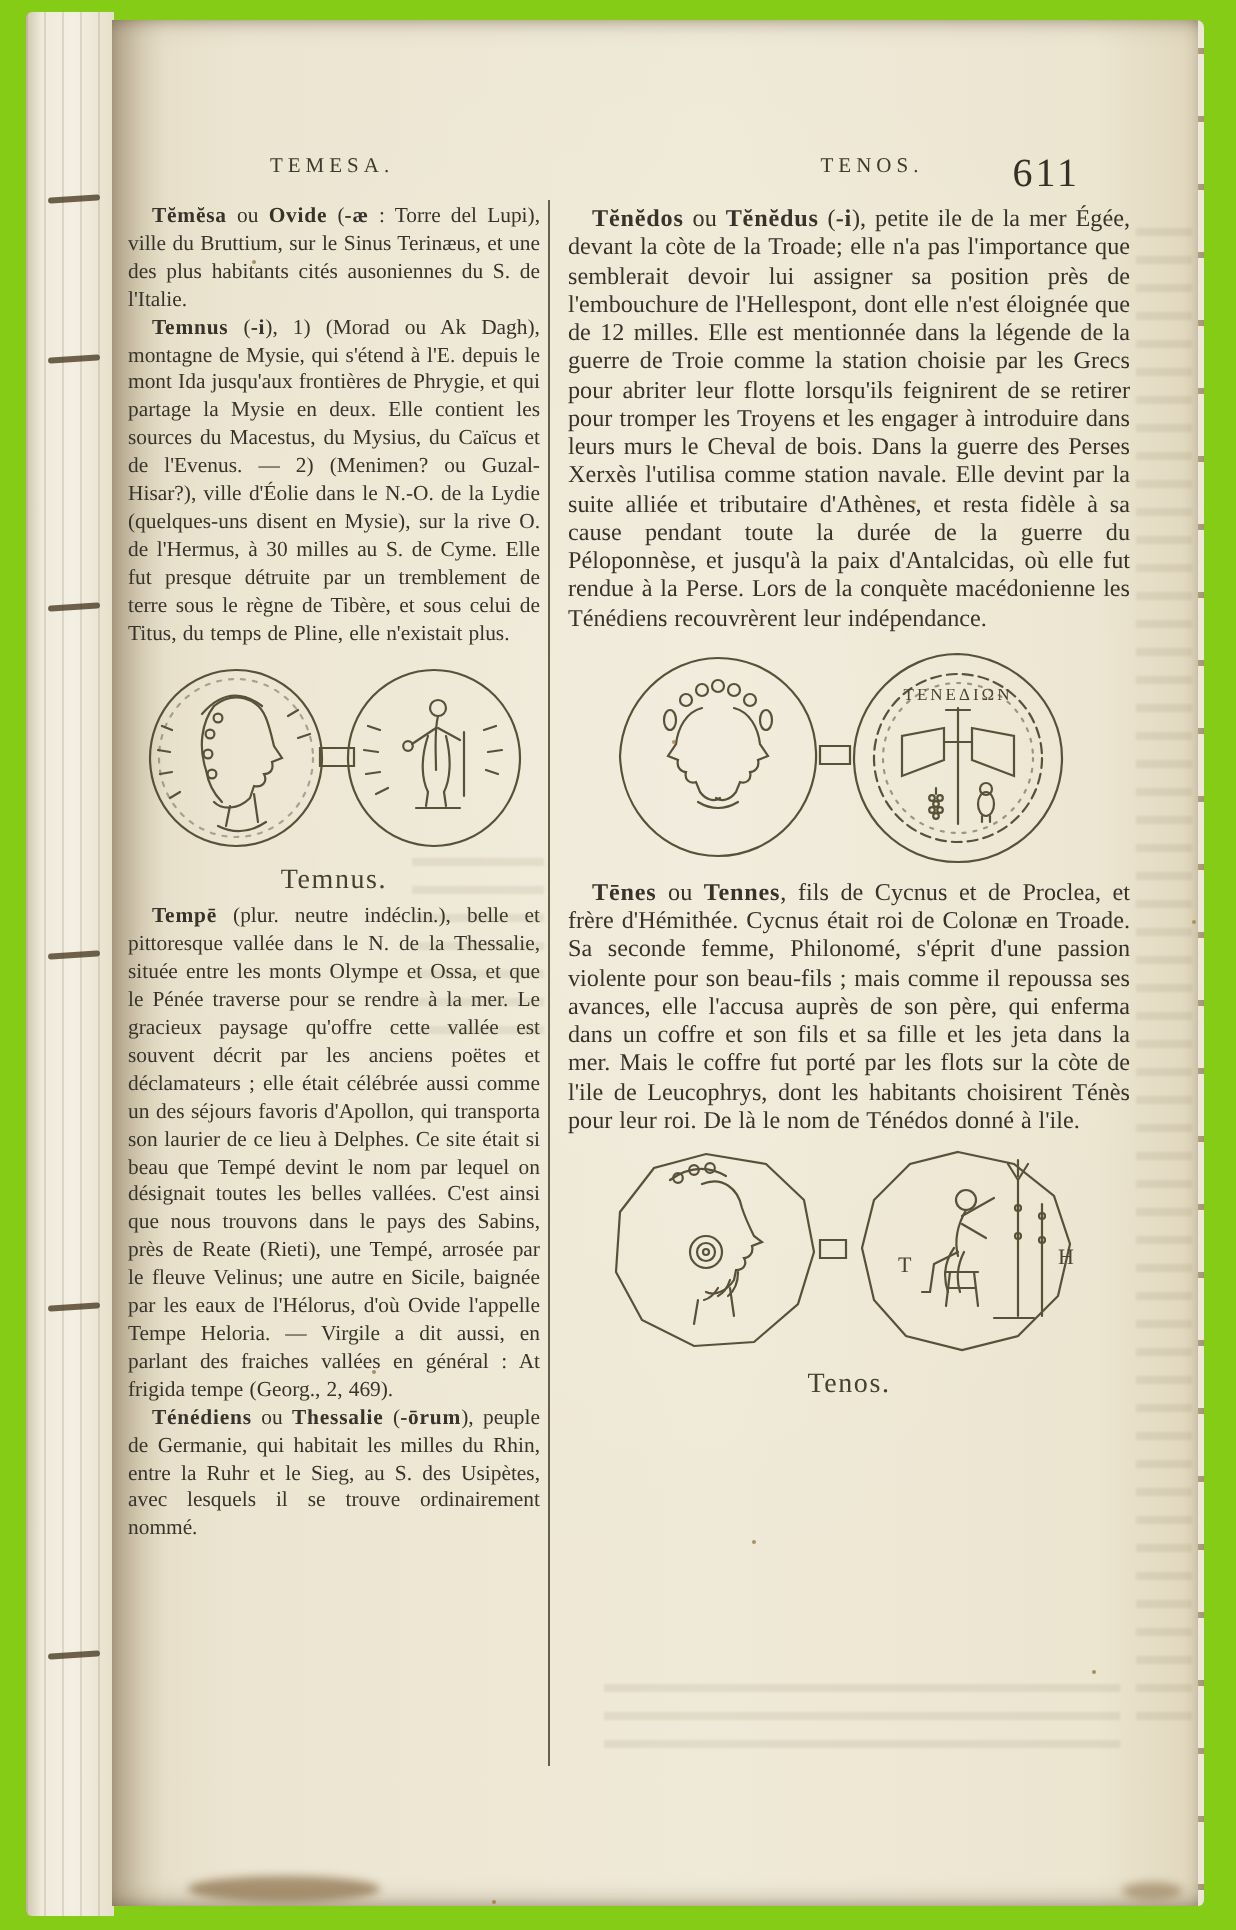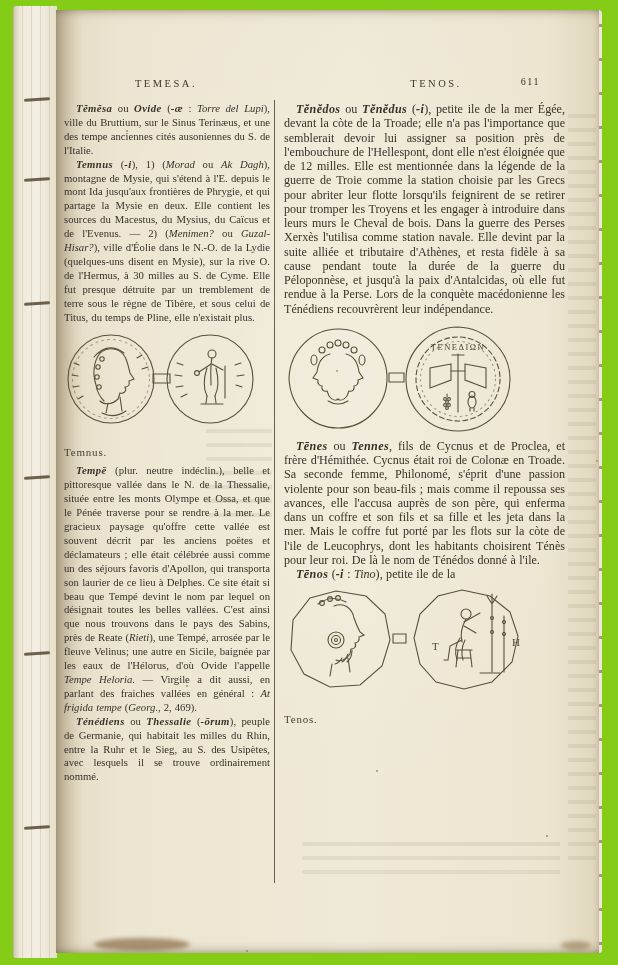--- a/index.html
+++ b/index.html
@@ -35,30 +35,30 @@
                inset 0 5px 8px -5px rgba(70,52,24,.3);
     border-radius:0 4px 3px 0;
     overflow:hidden;
   }
   .deckle{position:absolute;right:0;top:0;width:3px;height:100%;
     background:repeating-linear-gradient(180deg,rgba(243,238,226,.9) 0 14px,rgba(150,128,88,.5) 14px 17px,rgba(243,238,226,.9) 17px 34px);}
   .running-head{position:absolute;top:68px;left:0;width:100%;height:16px;
     color:#3e392d;font-size:10.5px;}
   .rh-left{position:absolute;left:40px;width:140px;text-align:center;letter-spacing:2.5px;}
   .rh-right{position:absolute;left:300px;width:160px;text-align:center;letter-spacing:2.5px;}
-  .rh-num{position:absolute;right:62px;top:-2px;font-size:10px;letter-spacing:1.5px;color:#353026;}
+  .rh-num{position:absolute;right:62px;top:-2px;font-size:20px;letter-spacing:1.5px;color:#353026;}
   .rule{position:absolute;left:218px;top:90px;width:1px;height:783px;background:#4d4632;opacity:.85;}
   .col{position:absolute;top:92px;color:#37322a;text-align:justify;}
   .col-left{left:8px;width:206px;font-size:10.7px;line-height:13.9px;}
   .col-right{left:228px;width:281px;font-size:12.1px;line-height:14.25px;}
   .entry{margin:0;text-indent:12px;word-spacing:.4px;}
-  .hw{font-weight:bold;letter-spacing:.4px;font-style:italic;}
-  .it{font-style:italic;}
-  figure{margin:7px 0 5px;text-align:left;}
-  figcaption{font-size:11px;letter-spacing:.8px;color:#464133;margin-top:20px;}
+  .hw{font-weight:bold;letter-spacing:.4px;}
+  .it{}
+  figure{margin:7px 0 5px;text-align:center;}
+  figcaption{font-size:14px;letter-spacing:.8px;color:#464133;margin-top:8px;}
   .coin-svg{display:inline-block;vertical-align:middle;}
   .coin-svg *{vector-effect:non-scaling-stroke;}
   
   .ghost{position:absolute;filter:blur(.6px);
     background:repeating-linear-gradient(180deg,rgba(0,0,0,0) 0 4px,rgba(110,96,66,.10) 4px 8px,rgba(0,0,0,0) 8px 14px);}
   .stain{position:absolute;border-radius:50%;filter:blur(2px);}
   .speck{position:absolute;width:2px;height:2px;border-radius:50%;background:#8a6b33;opacity:.7;
     box-shadow:210px 240px 0 #96702c, 60px 555px 0 #8a6b33, 330px 120px 0 #9a7a3a,
                420px 705px 0 #8a6b33, 120px 820px 0 #96702c, 470px 330px 0 #9a7a3a,
                250px 640px 0 #8a6b33;}
@@ -81,21 +81,21 @@
 
     <div class="running-head">
       <span class="rh-left">TEMESA.</span>
       <span class="rh-right">TENOS.</span>
       <span class="rh-num">611</span>
     </div>
 
     <div class="rule"></div>
 
     <div class="col col-left">
-      <p class="entry"><span class="hw">Tĕmĕsa</span><span> ou </span><span class="hw">Ovide</span><span> (</span><span class="hw">-æ</span><span> : </span><span class="it">Torre del Lupi</span><span>), ville du Bruttium, sur le Sinus Terinæus, et une des tempe anciennes cités ausoniennes du S. de l'Italie.</span></p>
+      <p class="entry"><span class="hw">Tĕmĕsa</span><span> ou </span><span class="hw">Ovide</span><span> (</span><span class="hw">-æ</span><span> : </span><span class="it">Torre del Lupi</span><span>), ville du Bruttium, sur le Sinus Terinæus, et une des plus habitants cités ausoniennes du S. de l'Italie.</span></p>
       <p class="entry"><span class="hw">Temnus</span><span> (</span><span class="hw">-i</span><span>), 1) (</span><span class="it">Morad</span><span> ou </span><span class="it">Ak Dagh</span><span>), montagne de Mysie, qui s'étend à l'E. depuis le mont Ida jusqu'aux frontières de Phrygie, et qui partage la Mysie en deux. Elle contient les sources du Macestus, du Mysius, du Caïcus et de l'Evenus. — 2) (</span><span class="it">Menimen?</span><span> ou </span><span class="it">Guzal-Hisar?</span><span>), ville d'Éolie dans le N.-O. de la Lydie (quelques-uns disent en Mysie), sur la rive O. de l'Hermus, à 30 milles au S. de Cyme. Elle fut presque détruite par un tremblement de terre sous le règne de Tibère, et sous celui de Titus, du temps de Pline, elle n'existait plus.</span></p>
 
       <figure>
         <svg class="coin-svg" width="192" height="94" viewBox="0 0 192 94">
           <g stroke="#585138" fill="none" stroke-width="1.1" stroke-linecap="round">
             <rect x="89" y="42" width="17" height="9"></rect>
 
             <g>
               <ellipse cx="47" cy="47" rx="43" ry="44"></ellipse>
               <ellipse cx="47" cy="47" rx="38.5" ry="39.5" stroke-dasharray="2 4" opacity=".45"></ellipse>
@@ -171,21 +171,20 @@
                   <circle cx="188" cy="71.5" r="3"></circle>
                 <path d="M186 85 v3 M190 85 v3"></path>
               </g>
               <text x="174" y="27" text-anchor="middle" font-size="8.5" letter-spacing="1.5" stroke="none" fill="#4a4430">ΤΕΝΕΔΙΩΝ</text>
             </g>
           </g>
         </svg>
       </figure>
 
       <p class="entry"><span class="hw">Tēnes</span><span> ou </span><span class="hw">Tennes</span><span>, fils de Cycnus et de Proclea, et frère d'Hémithée. Cycnus était roi de Colonæ en Troade. Sa seconde femme, Philonomé, s'éprit d'une passion violente pour son beau-fils ; mais comme il repoussa ses avances, elle l'accusa auprès de son père, qui enferma dans un coffre et son fils et sa fille et les jeta dans la mer. Mais le coffre fut porté par les flots sur la còte de l'ile de Leucophrys, dont les habitants choisirent Ténès pour leur roi. De là le nom de Ténédos donné à l'ile.</span></p>
-      <p class="entry"><span class="hw">Tēnos</span><span> (</span><span class="hw">-i</span><span> : </span><span class="it">Tino</span><span>), petite ile de la</span></p>
 
       <figure>
         <svg class="coin-svg" width="248" height="104" viewBox="0 0 248 104">
           <g stroke="#585138" fill="none" stroke-width="1.1" stroke-linecap="round">
             <rect x="109" y="46" width="13" height="9"></rect>
 
             <g>
               <path d="M52 3 L82 8 L101 26 L106 52 L98 78 L76 97 L46 99 L20 86 L7 62 L9 32 L26 10 Z"></path>
               <path d="M50 18 C60 14 68 20 70 30 C72 36 74 40 76 44 L80 47 L75 49 C76 53 73 55 71 55 C73 59 70 61 67 61 L66 66 C62 72 56 74 52 72"></path>
               <path d="M34 16 Q48 6 62 14"></path>

